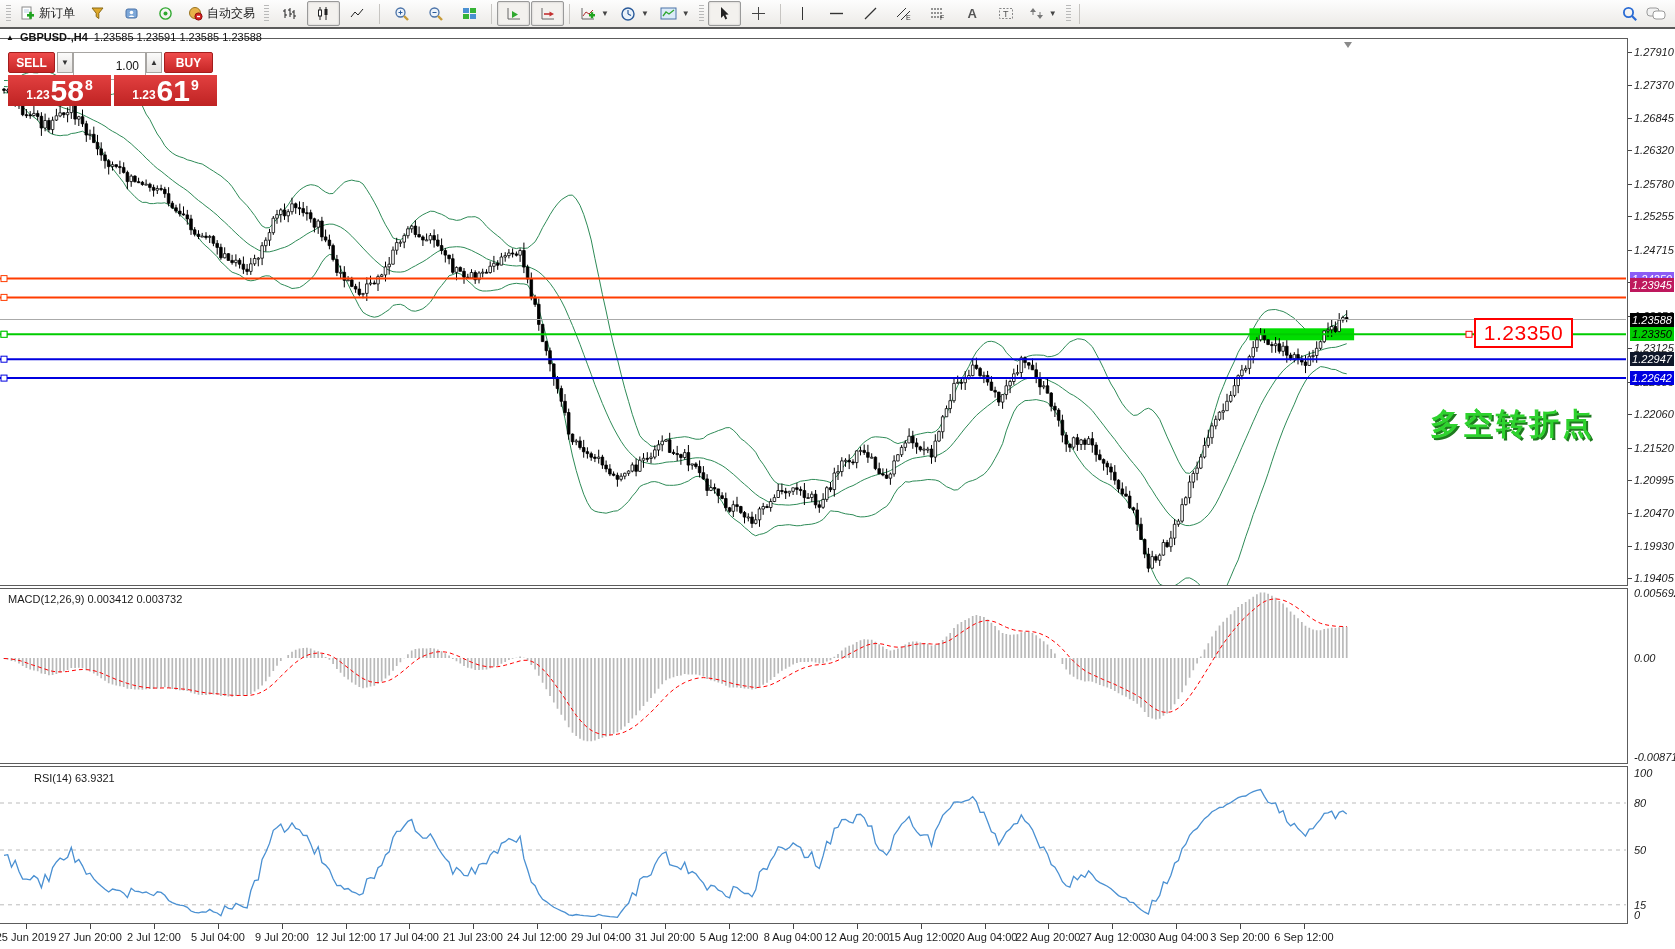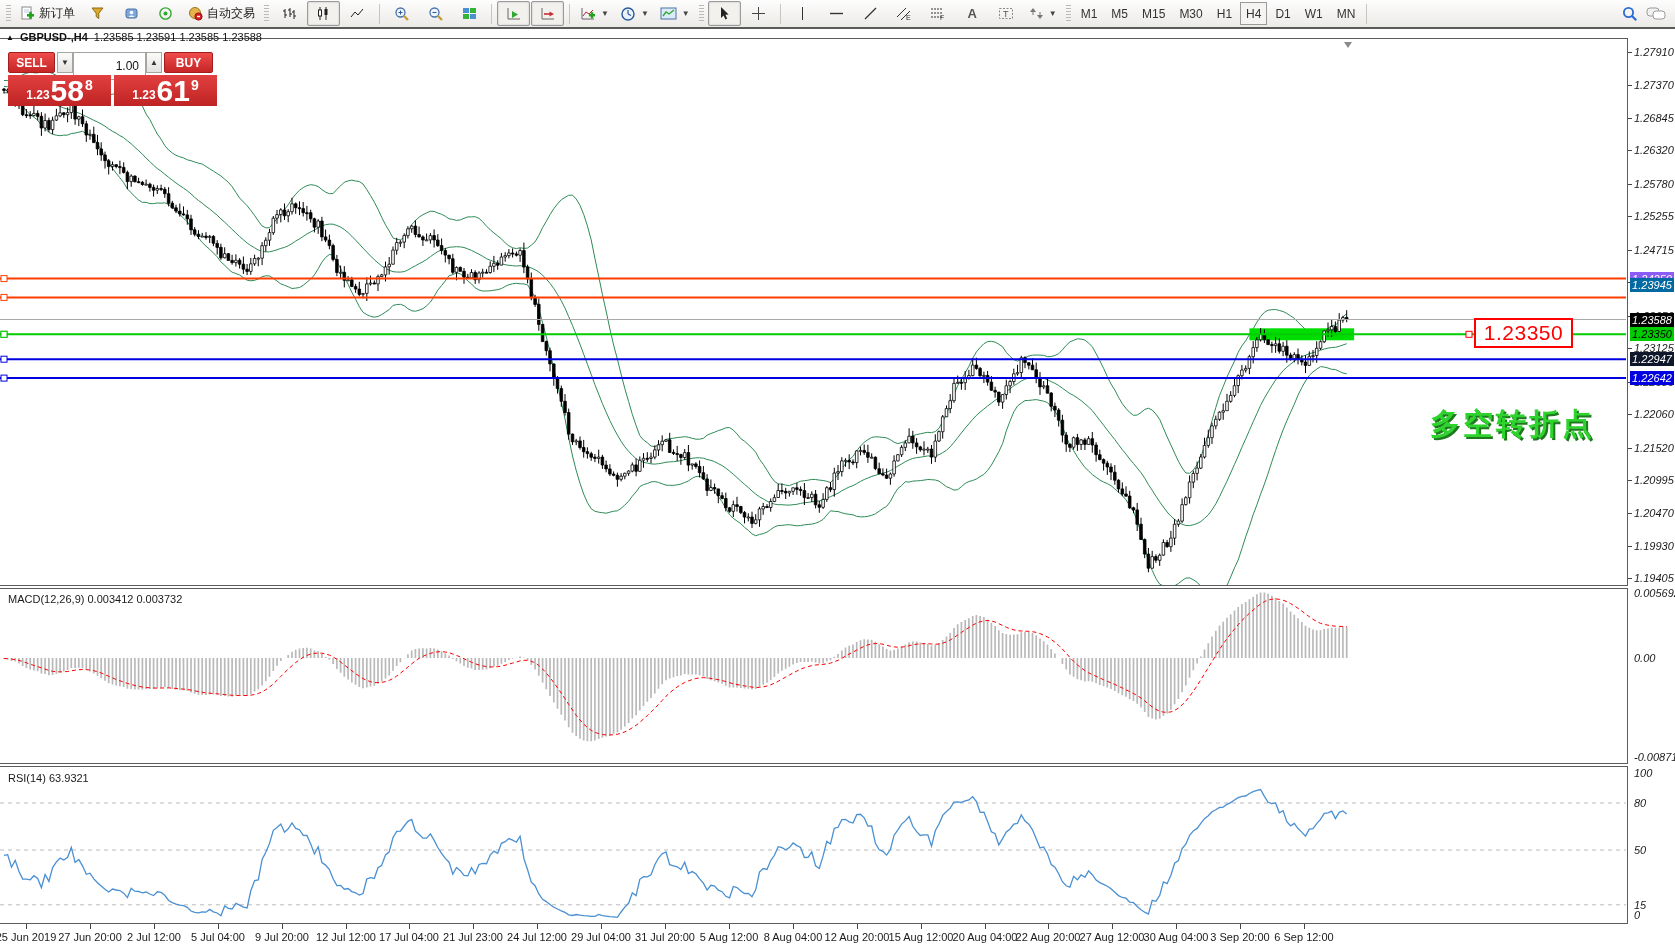--- a/index.html
+++ b/index.html
@@ -233,31 +233,20 @@
   <div class="tb-btn">
     <svg width="15" height="15" viewBox="0 0 15 15">
         <polygon points="4,2 7,6 1,6" fill="#777"></polygon>
         <polygon points="11,13 14,9 8,9" fill="#777"></polygon>
         <line x1="4" y1="6" x2="4" y2="9" stroke="#777"></line>
         <line x1="11" y1="6" x2="11" y2="9" stroke="#777"></line>
       </svg>
     <span class="caret">▼</span>
   </div>
   <div class="grip"></div>
-  <div id="tf-bar" style="display:flex;gap:2px;">
-      <div class="tf">M1</div>
-      <div class="tf">M5</div>
-      <div class="tf">M15</div>
-      <div class="tf">M30</div>
-      <div class="tf">H1</div>
-      <div class="tf sel">H4</div>
-      <div class="tf">D1</div>
-      <div class="tf">W1</div>
-      <div class="tf">MN</div>
-    </div>
   <div class="tb-sep"></div>
   <div id="tb-right">
     <svg width="16" height="16" viewBox="0 0 16 16">
         <circle cx="6.5" cy="6.5" r="4.6" fill="none" stroke="#2a6bd4" stroke-width="1.8"></circle>
         <line x1="10" y1="10" x2="14.2" y2="14.2" stroke="#2a6bd4" stroke-width="2.2"></line>
       </svg>
     <svg width="20" height="16" viewBox="0 0 20 16">
         <rect x="1" y="2" width="12" height="8" rx="3" fill="#f2f2f2" stroke="#9a9a9a"></rect>
         <rect x="7" y="5" width="12" height="8" rx="3" fill="#fff" stroke="#9a9a9a"></rect>
       </svg>
@@ -340,21 +329,21 @@
     <div class="ptick" style="top:534px">1.19405</div>
     <div class="ptick" style="top:549px">0.005692</div>
     <div class="ptick" style="top:614px">0.00</div>
     <div class="ptick" style="top:713px">-0.008717</div>
     <div class="ptick" style="top:729px">100</div>
     <div class="ptick" style="top:759px">80</div>
     <div class="ptick" style="top:806px">50</div>
     <div class="ptick" style="top:861px">15</div>
     <div class="ptick" style="top:871px">0</div>
     <div class="pl-label" style="top:234px;background:#8b5cf6;color:#fff">1.24250</div>
-    <div class="pl-label" style="top:240px;background:#0369a1;color:#fff">1.23945</div>
+    <div class="pl-label" style="top:240px;background:#be185d;color:#fff">1.23945</div>
     <div class="pl-label" style="top:289px;background:#00cc00;color:#000">1.23350</div>
     <div class="pl-label" style="top:314px;background:#0f172a;color:#fff">1.22947</div>
     <div class="pl-label" style="top:333px;background:#0000e0;color:#fff">1.22642</div>
     <div class="pl-label" style="top:275px;background:#000000;color:#fff">1.23588</div>
   </div>
 <div id="time-axis">
     <div class="ttick" style="left:26px"></div>
     <div class="tlabel" style="left:26px">25 Jun 2019</div>
     <div class="ttick" style="left:90px"></div>
     <div class="tlabel" style="left:90px">27 Jun 20:00</div>
@@ -418,18 +407,18 @@
   <div class="bigpx" style="left:114px;top:75px;width:103px;">
     <span class="small">1.23</span>
     <span class="big">61</span>
     <span class="sup">9</span>
   </div>
 </div>
 
 <div class="ind-label" style="top:593px;">
   <span>MACD(12,26,9)</span>&nbsp;<span>0.003412 0.003732</span>
 </div>
-<div class="ind-label" style="top:772px;">
+<div class="ind-label" style="top:772px;margin-left:26px;">
   <span>RSI(14)</span>&nbsp;<span>63.9321</span>
 </div>
 
 <div id="price-note-box">1.23350</div>
 <div id="note-cn">多空转折点</div>
 
 </body></html>

